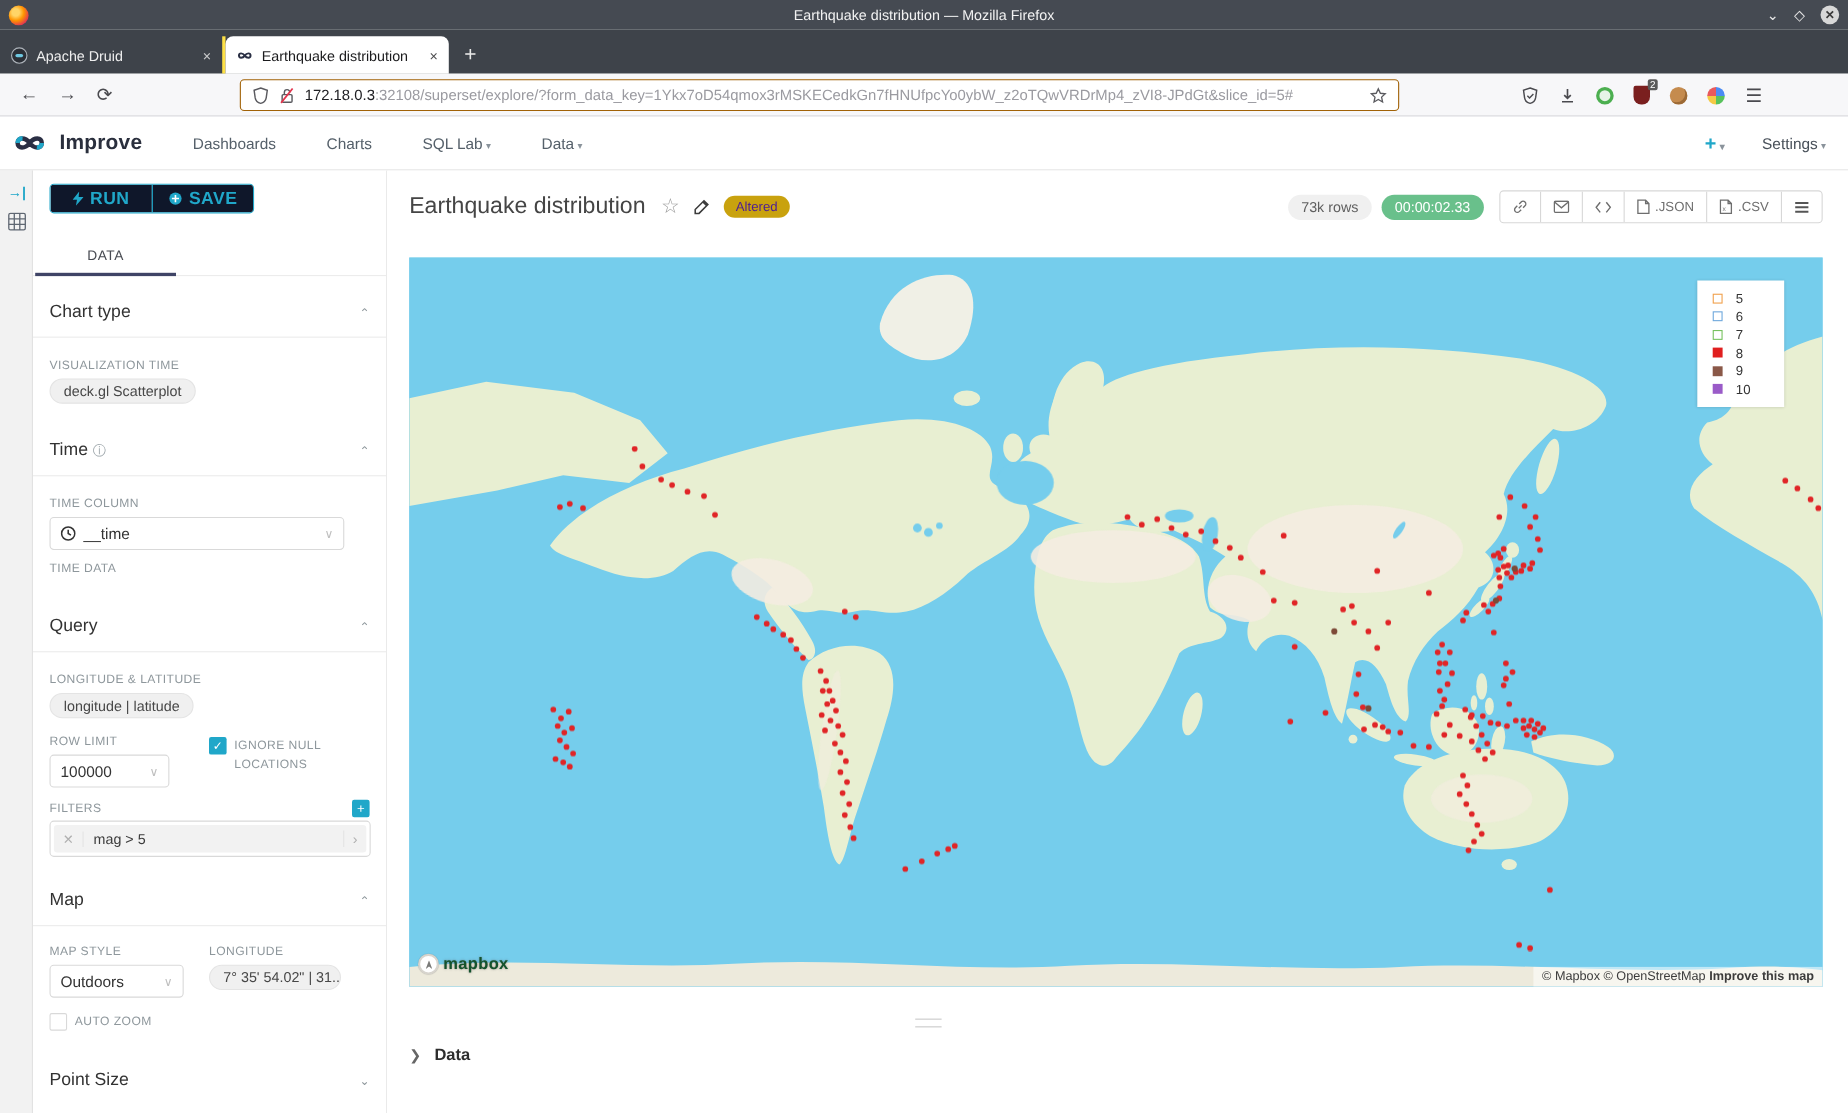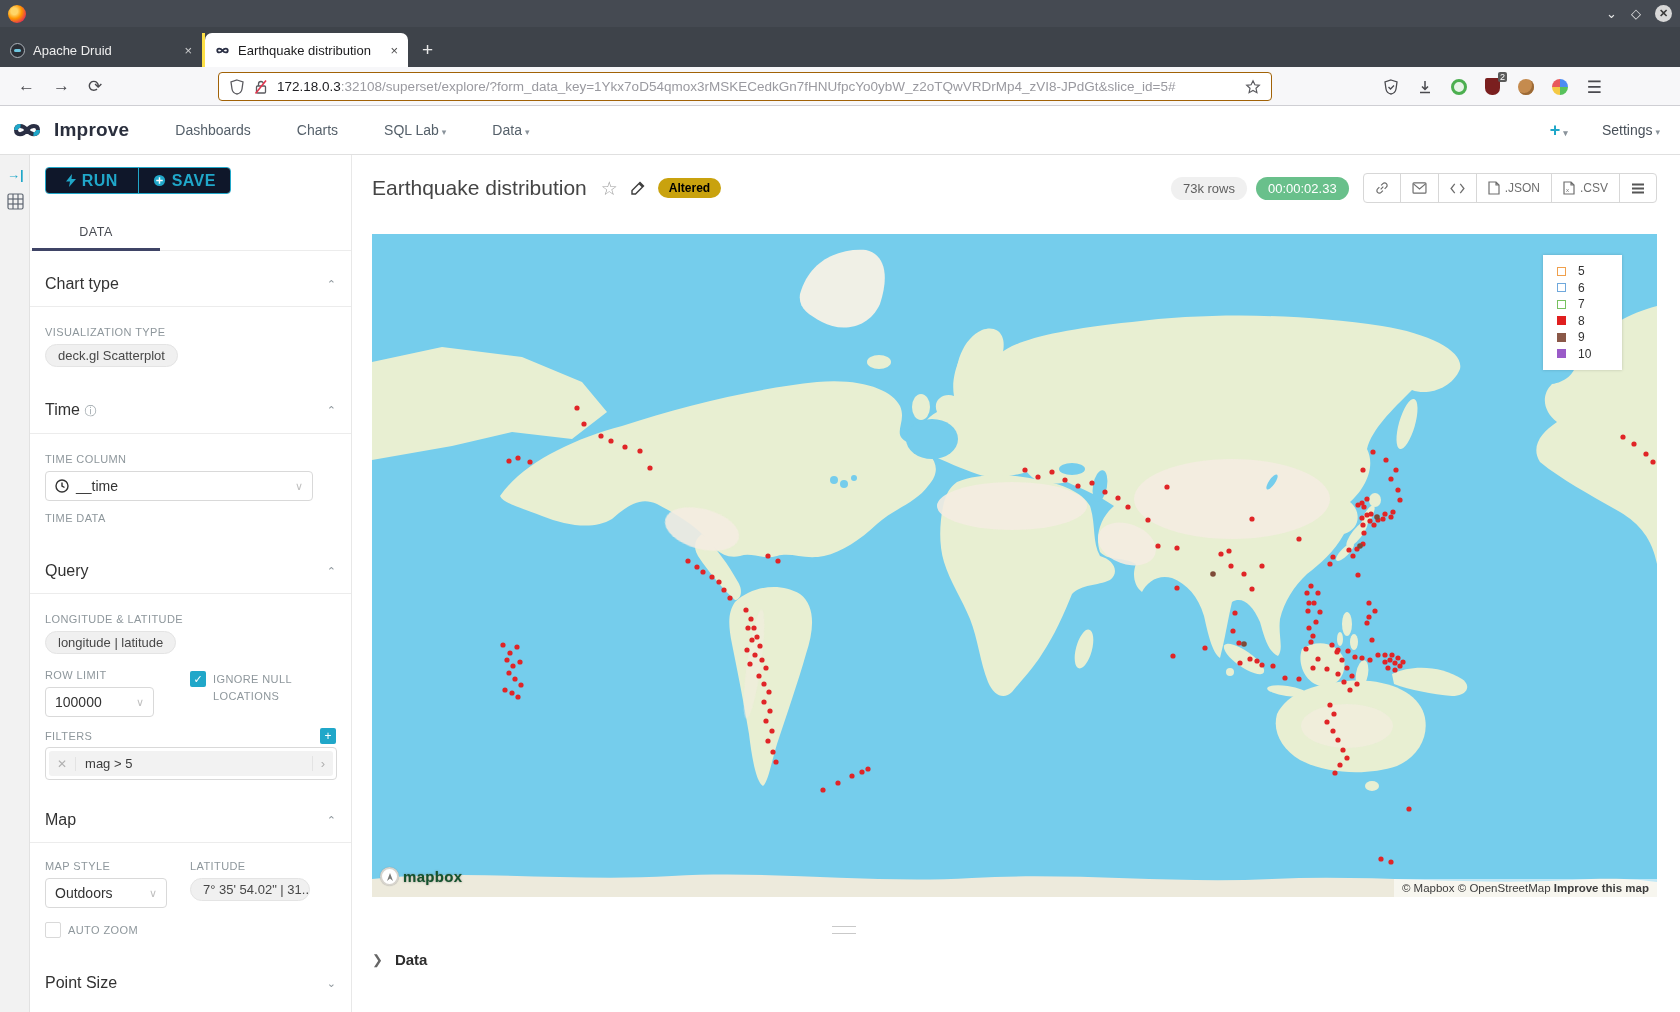--- a/index.html
+++ b/index.html
@@ -77,21 +77,21 @@
   #filter-item .ftext { flex:1; font-size:13px; color:#3c3c3c; padding-left:9px; }
   #filter-item .fchev { color:#b0b0b0; padding:0 8px; font-size:13px; border-left:1px solid #e3e3e3; }
   #add-filter { position:absolute; right:16px; width:16px; height:16px; background:#20a7c9; border-radius:2px; color:#fff; font-size:12px; display:flex; align-items:center; justify-content:center; }
 
   
   #main { position:absolute; left:352px; top:155px; right:0; bottom:0; background:#fff; }
   #chart-header { position:absolute; left:20px; top:13px; right:23px; height:40px; display:flex; align-items:center; }
   #chart-title { font-size:21px; color:#454545; }
   #fav-star { color:#9b9b9b; font-size:19px; margin-left:14px; }
   #edit-ico { margin-left:12px; }
-  #altered-badge { margin-left:12px; background:#c9a20e; color:#000000; font-size:12px; border-radius:11px; padding:3px 11px;font-weight:bold; }
+  #altered-badge { margin-left:12px; background:#c9a20e; color:#4c1d95; font-size:12px; border-radius:11px; padding:3px 11px; }
   #header-right { margin-left:auto; display:flex; align-items:center; gap:9px; }
   #rows-pill { background:#f0f0f0; color:#5f5f5f; font-size:13px; border-radius:12px; padding:4px 12px; }
   #timer-pill { background:#69c08b; color:#fff; font-size:13px; border-radius:12px; padding:4px 12px; }
   #action-group { display:flex; border:1px solid #d7d7d7; border-radius:4px; height:30px; margin-left:5px; overflow:hidden; }
   .action-btn { display:flex; align-items:center; justify-content:center; padding:0 11px; color:#6e6e6e; font-size:12px; gap:5px; border-left:1px solid #d7d7d7; }
   .action-btn:first-child { border-left:none; }
 
   #map-wrap { position:absolute; left:20px; top:79px; width:1285px; height:663px; background:#75cdec; overflow:hidden; }
   #map-legend { position:absolute; right:35px; top:21px; width:79px; background:#fff; padding:8px 0 8px 14px; box-shadow:0 0 3px rgba(0,0,0,.18); }
   .leg-row { display:flex; align-items:center; gap:12px; height:16.5px; }
@@ -110,20 +110,21 @@
   #data-chevron { color:#666; font-size:13px; }
   #data-label { font-size:15px; font-weight:bold; color:#2d2d2d; }
 
   svg text { font-family:"Liberation Sans",sans-serif; }
 </style>
 </head>
 <body>
 
 <div id="titlebar">
   <div id="ff-logo"></div>
+  <div id="win-title">Earthquake distribution — Mozilla Firefox</div>
   <div id="win-controls">
     <span>⌄</span>
     <span>◇</span>
     <span id="win-close">✕</span>
   </div>
 </div>
 
 <div id="tabbar">
   <div class="tab inactive">
     <span class="fav druid-dot"></span>
@@ -229,21 +230,21 @@
     <div id="tab-data">DATA</div>
   </div>
 
   <div id="panel-scroll">
 
     <div class="section-title" style="margin-top:24px;">
       <span>Chart type</span>
       <span class="sec-caret">⌃</span>
     </div>
     <div class="sec-divider"></div>
-    <div class="ctl-label" style="margin-top:19px;">VISUALIZATION TYPE</div>
+    <div class="ctl-label" style="margin-top:19px;">VISUALIZATION TIME</div>
     <div style="margin-top:6px;"><span class="pill">deck.gl Scatterplot</span></div>
 
     <div class="section-title" style="margin-top:34px;">
       <span><span>Time</span> <span style="color:#9aa3a8;font-size:12px;">ⓘ</span></span>
       <span class="sec-caret">⌃</span>
     </div>
     <div class="sec-divider"></div>
     <div class="ctl-label" style="margin-top:19px;">TIME COLUMN</div>
     <div class="select" style="margin-top:6px; width:268px;">
       <svg width="14" height="14" viewBox="0 0 14 14">
@@ -300,21 +301,21 @@
         <div class="select" style="margin-top:6px; width:122px;">
           <span>Outdoors</span>
           <span class="sel-caret">∨</span>
         </div>
         <div style="display:flex; gap:7px; margin-left:15px; margin-top:14px; align-items:center;">
           <span class="checkbox off"></span>
           <span class="ctl-label" style="padding-left:0;">AUTO ZOOM</span>
         </div>
       </div>
       <div>
-        <div class="ctl-label" style="padding-left:0;">LATITUDE</div>
+        <div class="ctl-label" style="padding-left:0;">LONGITUDE</div>
         <div style="margin-top:6px;"><span class="pill" style="margin-left:0; max-width:120px; white-space:nowrap; overflow:hidden;">7° 35' 54.02" | 31...</span></div>
       </div>
     </div>
 
     <div class="section-title" style="margin-top:36px;">
       <span>Point Size</span>
       <span class="sec-caret">⌄</span>
     </div>
   </div>
 </div>

